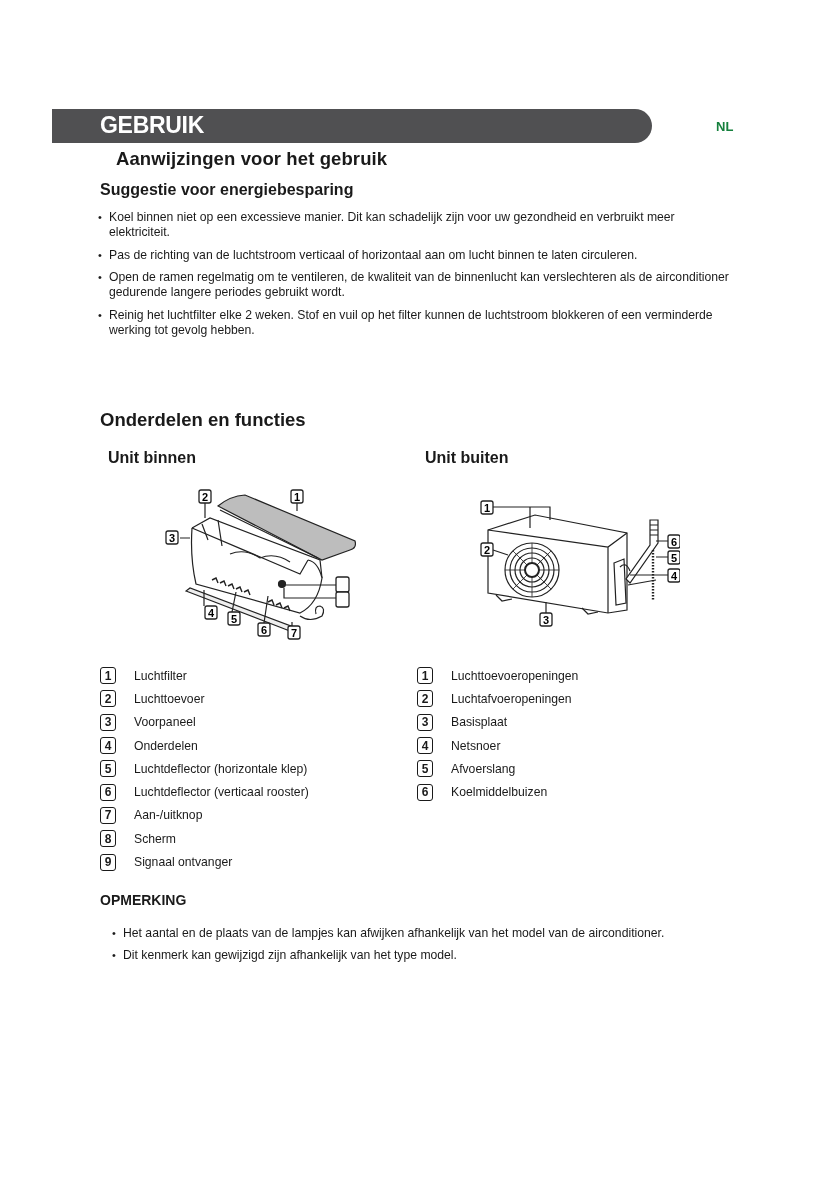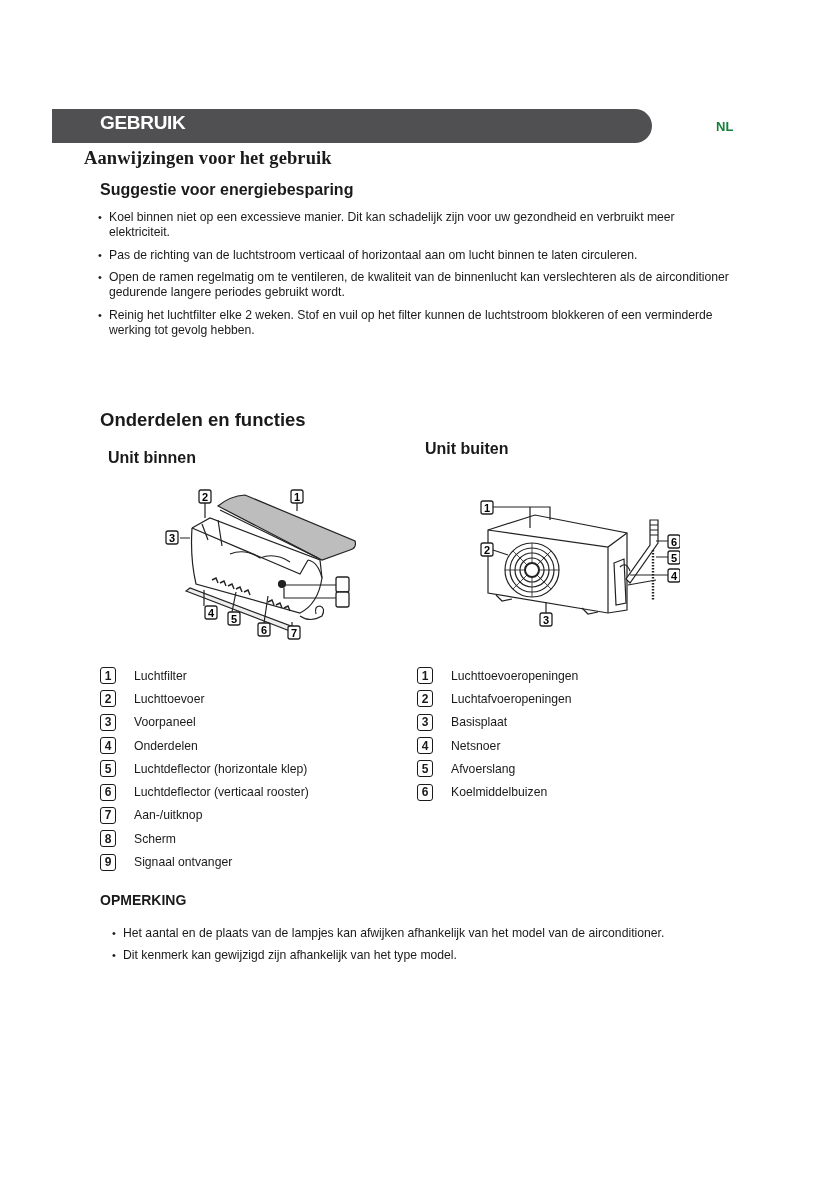--- a/index.html
+++ b/index.html
@@ -1,27 +1,27 @@
 <!DOCTYPE html>
 <html><head>
 <meta charset="utf-8">
 <style>
   html, body { margin: 0; padding: 0; background: #ffffff; }
   body { width: 840px; height: 1190px; position: relative; font-family: "Liberation Sans", sans-serif; color: #1a1a1a; overflow: hidden; }
   .banner { position: absolute; left: 52px; top: 109px; width: 600px; height: 34px; background: #505052; border-radius: 0 17px 17px 0; }
-  .banner-title { position: absolute; left: 100px; top: 112px; font-size: 19px; font-weight: bold; color: #ffffff; letter-spacing: -0.3px; }
+  .banner-title { position: absolute; left: 100px; top: 112px; font-size: 23px; font-weight: bold; color: #ffffff; letter-spacing: -0.3px; }
   .lang { position: absolute; left: 716px; top: 119px; font-size: 13px; font-weight: bold; color: #15803d; }
-  .h1 { position: absolute; left: 84px; top: 148px; font-size: 18.5px; font-weight: bold; letter-spacing: 0.1px; font-family: Liberation Serif, serif; }
+  .h1 { position: absolute; left: 116px; top: 148px; font-size: 18.5px; font-weight: bold; letter-spacing: 0.1px; }
   .h2 { position: absolute; left: 100px; top: 181px; font-size: 16px; font-weight: bold; text-align: right; }
   .bullets { position: absolute; left: 97px; top: 210px; width: 640px; margin: 0; padding: 0; list-style: none; font-size: 12.2px; line-height: 15px; }
   .bullets li { position: relative; padding-left: 12px; margin-bottom: 7.5px; }
   .bullets li::before { content: "•"; position: absolute; left: 1px; top: 0; font-size: 11px; }
   .h-parts { position: absolute; left: 100px; top: 409px; font-size: 18.5px; font-weight: bold; }
   .unit-in { position: absolute; left: 108px; top: 449px; font-size: 16px; font-weight: bold; }
-  .unit-out { position: absolute; left: 425px; top: 440px; font-size: 16px; font-weight: bold; }
+  .unit-out { position: absolute; left: 425px; top: 449px; font-size: 16px; font-weight: bold; }
   .diagram-in { position: absolute; left: 150px; top: 478px; }
   .diagram-out { position: absolute; left: 470px; top: 495px; }
   .legend { position: absolute; margin: 0; padding: 0; list-style: none; font-size: 12.2px; }
   .legend li { position: relative; height: 23.3px; display: flex; align-items: center; }
   .num { width: 14px; height: 15px; border: 1.6px solid #1a1a1a; border-radius: 3px; display: inline-flex; align-items: center; justify-content: center; font-weight: bold; font-size: 12px; margin-right: 18px; box-sizing: content-box; }
   .legend-left { left: 100px; top: 664px; }
   .legend-right { left: 417px; top: 664px; }
   .note-title { position: absolute; left: 100px; top: 892px; font-size: 14px; font-weight: bold; }
   .notes { position: absolute; left: 97px; top: 912px; width: 640px; margin: 14px; padding: 0; list-style: none; font-size: 12.2px; line-height: 15px; }
   .notes li { position: relative; padding-left: 12px; margin-bottom: 7px; }

